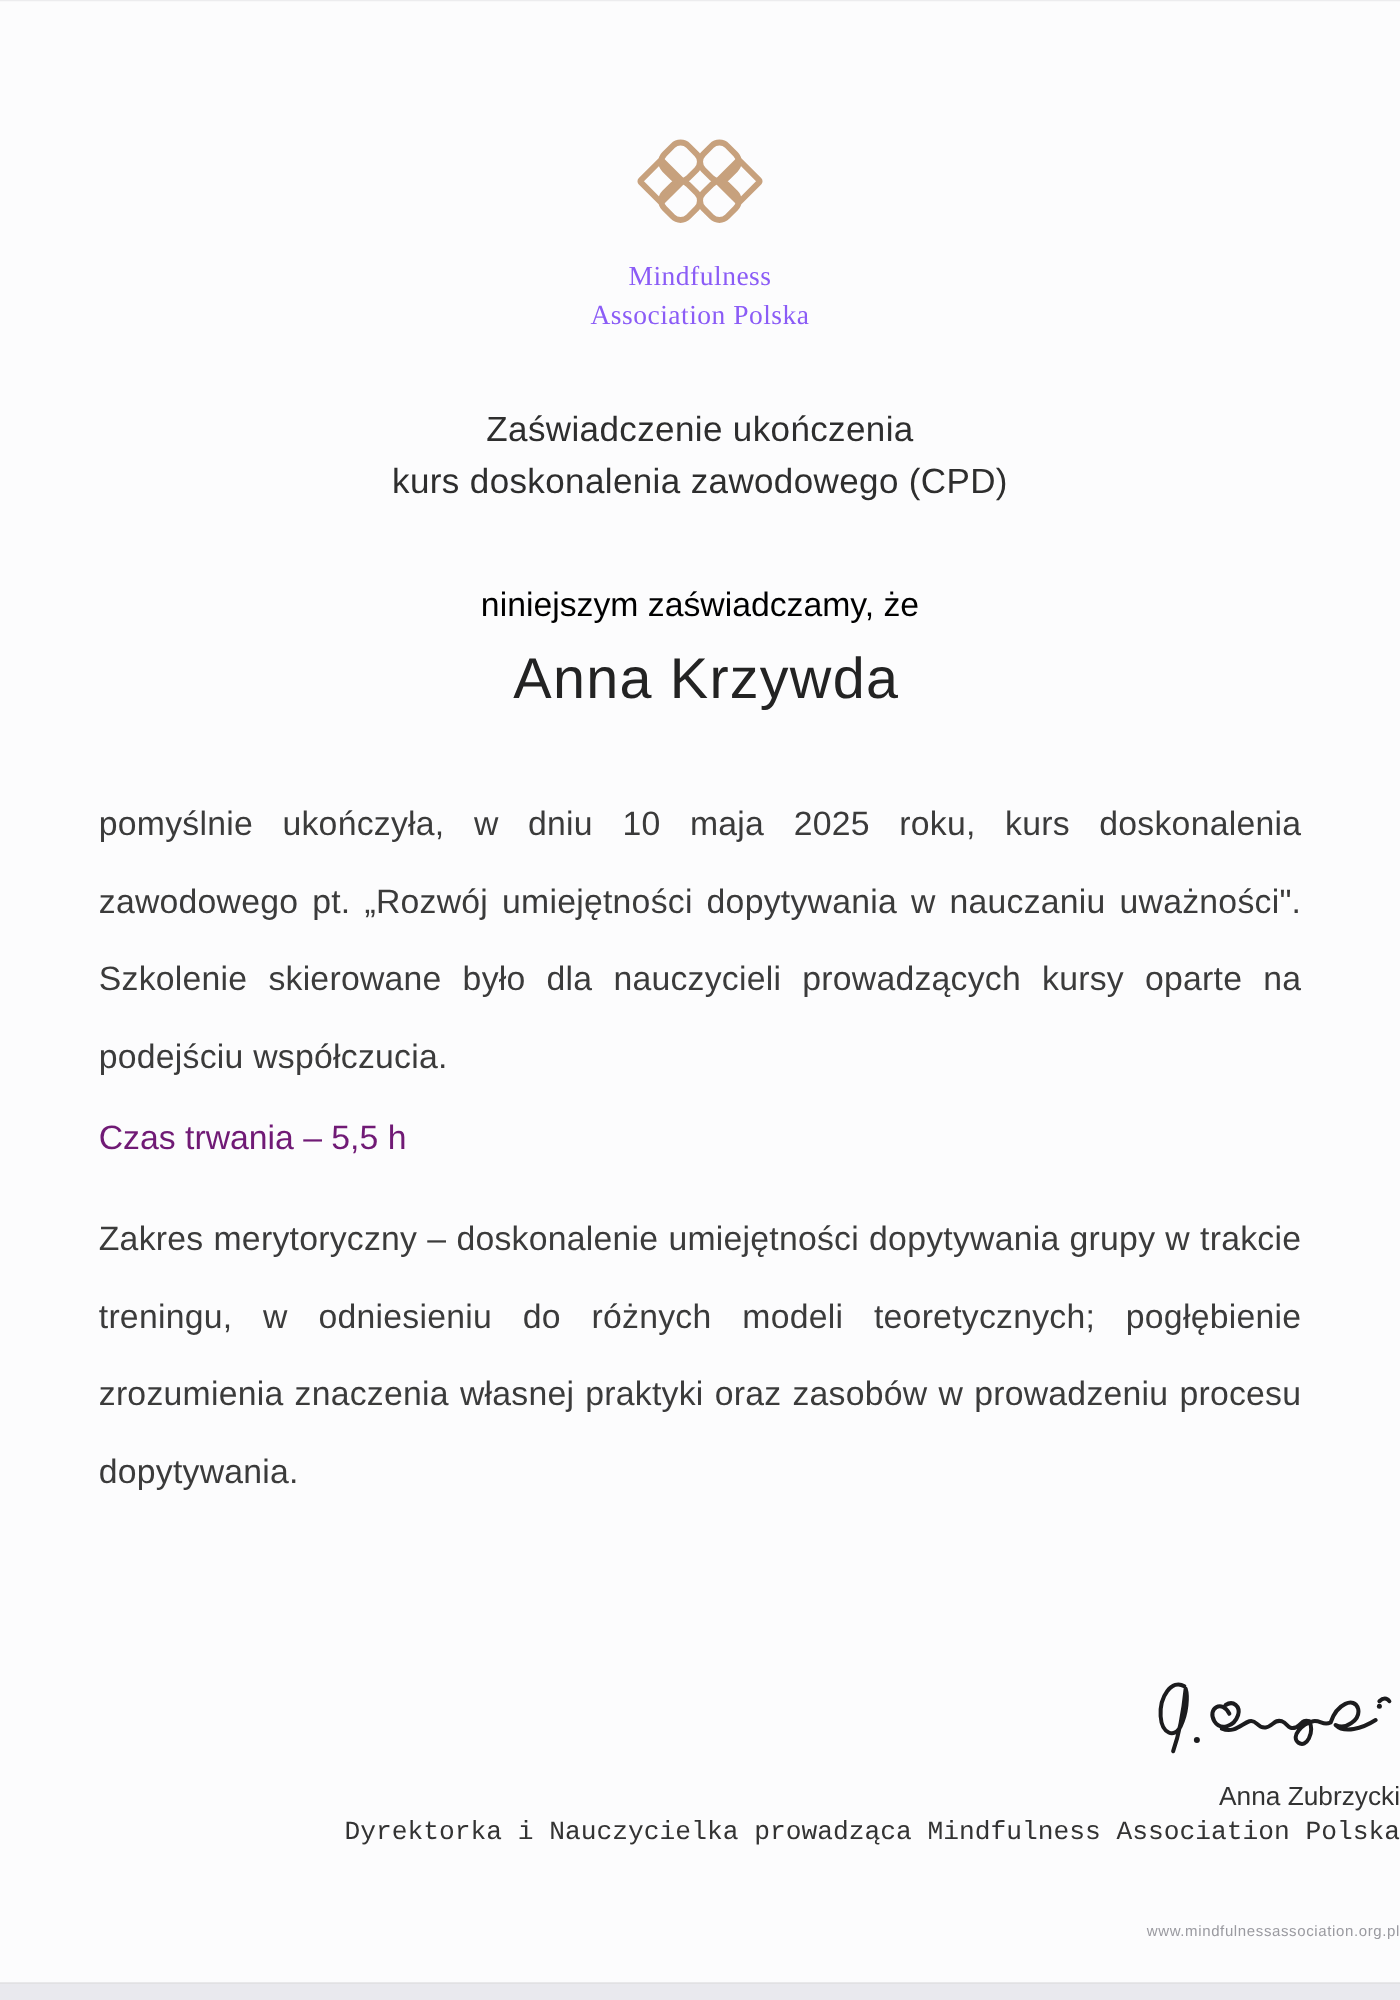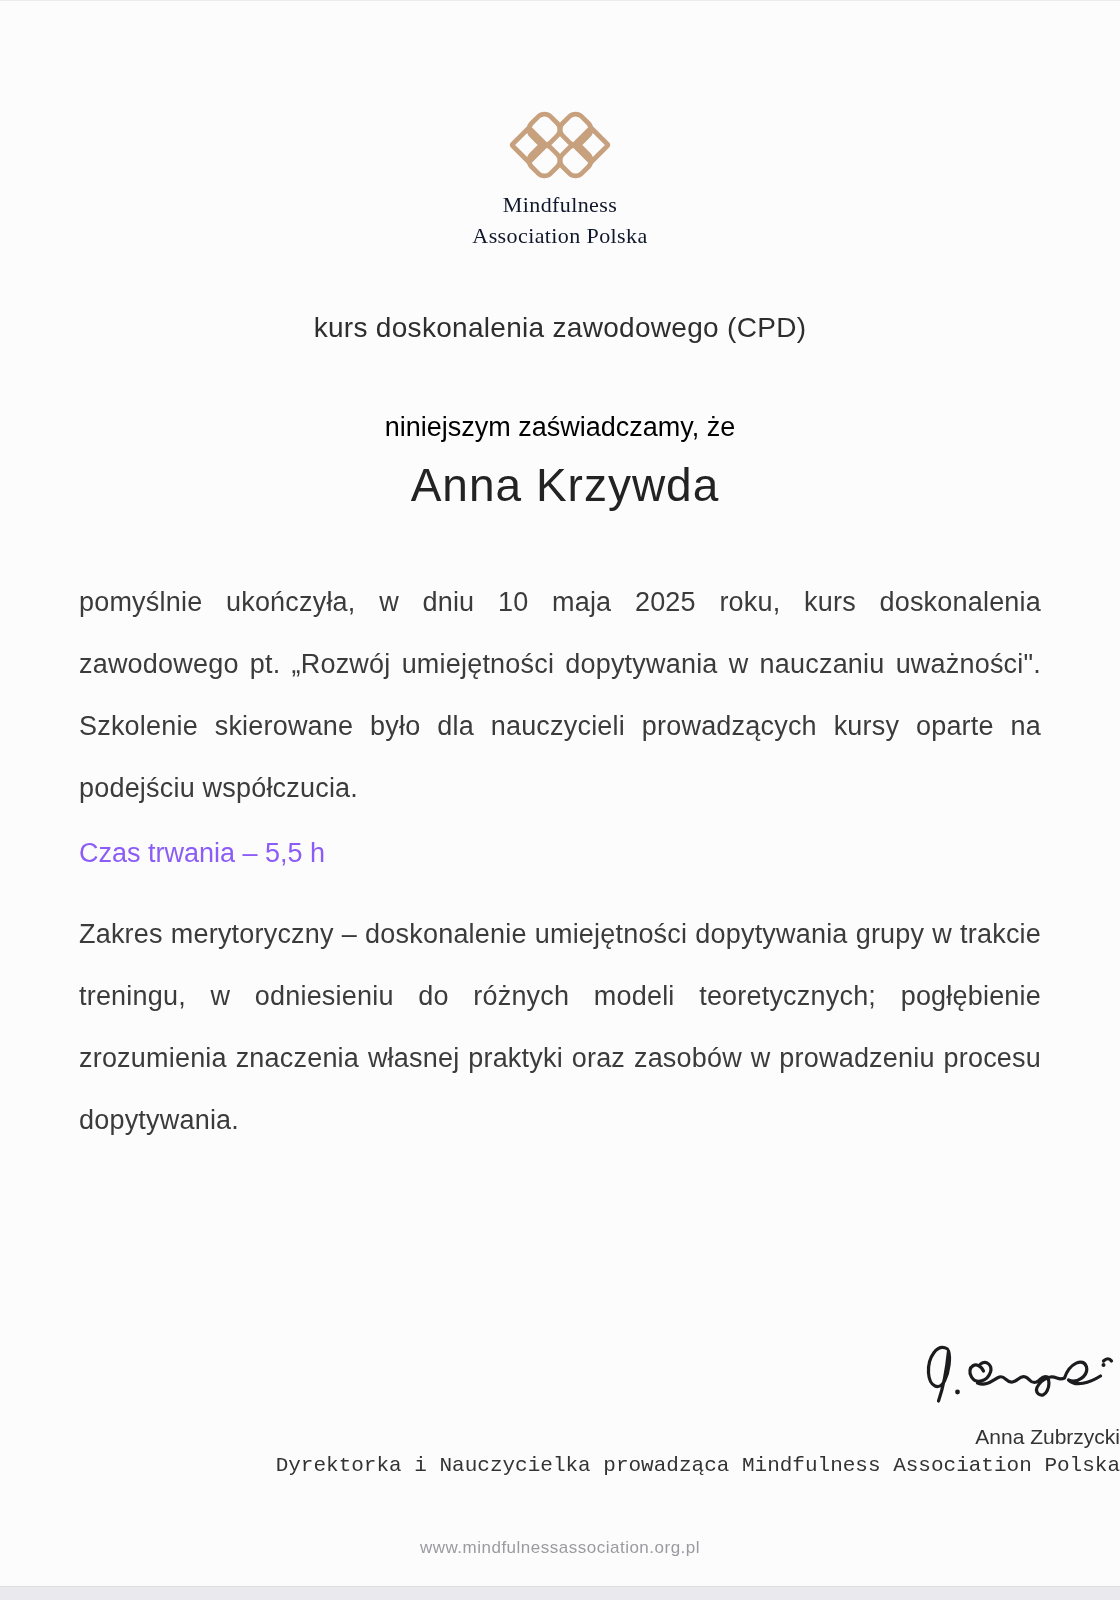--- a/index.html
+++ b/index.html
@@ -14,25 +14,25 @@
     overflow: hidden;
     font-family: "Liberation Sans", "DejaVu Sans", sans-serif;
     color: #3a3a3a;
   }
 
   
   .logo-block { padding-top: 100px; text-align: center; }
   .knot { display: block; margin: 0 auto; width: 108px; height: 88px; color: #c7a17d; }
   .knot * { fill: none; stroke: currentColor; stroke-width: 7; }
   .org-name {
-    margin-top: 0;
+    margin-top: 16px;
     font-family: "Liberation Serif", "DejaVu Serif", serif;
     font-size: 22px;
     line-height: 31px;
-    color: #0f172a;
+    color: #8b5cf6;
     letter-spacing: 0.4px;
   }
 
   
   .subtitle {
     margin-top: 56px;
     text-align: center;
     font-size: 28px;
     line-height: 41px;
     color: #2e2e2e;
@@ -68,38 +68,38 @@
   .body-block { width: 962px; margin: 60px auto 0; }
   .para {
     margin: 0;
     font-size: 27px;
     line-height: 62px;
     color: #3b3b3b;
     text-align: justify;
     text-align-last: left;
     letter-spacing: 0.2px;
   }
-  .duration { margin-top: 13px; font-size: 27px; line-height: 43px; color: #8b5cf6; }
+  .duration { margin-top: 13px; font-size: 27px; line-height: 43px; color: #701a75; }
   .scope { margin-top: 28px; }
 
   
   .sign-block { position: absolute; top: 1330px; left: 0; right: 0; text-align: right; }
   .signature-svg { width: 205px; height: 80px; }
   .signature-svg path { fill: none; stroke: #1c1c1e; stroke-width: 3.2; stroke-linecap: round; stroke-linejoin: round; }
   .signature-svg circle { fill: #1c1c1e; }
   .signer-name { margin-top: 8px; font-size: 21px; line-height: 27px; color: #333; }
   .signer-title { margin-top: 2px; font-size: 21px; line-height: 27px; color: #333; font-family: Liberation Mono, monospace; }
 
   
   .footer-url {
     position: absolute;
     top: 1537px;
     left: 0; right: 0;
-    text-align: center;
-    font-size: 17px;
+    text-align: right;
+    font-size: 12px;
     color: #9a9aa0;
     letter-spacing: 0.5px;
   }
   .bottom-strip {
     position: absolute;
     left: 0; right: 0; bottom: 0;
     height: 14px;
     background: #e9e9ee;
     border-top: 1px solid #dededf;
   }
@@ -118,20 +118,21 @@
       <rect x="16" y="47" width="36" height="36" rx="2" transform="rotate(45 34 65)"></rect>
       <rect x="108" y="47" width="36" height="36" rx="2" transform="rotate(45 126 65)"></rect>
     </svg>
     <div class="org-name">
       <div>Mindfulness</div>
       <div>Association Polska</div>
     </div>
   </div>
 
   <div class="subtitle">
+    <div>Zaświadczenie ukończenia</div>
     <div>kurs doskonalenia zawodowego (CPD)</div>
   </div>
 
 
   <div class="attest">niniejszym zaświadczamy, że</div>
 
   <div class="recipient">Anna Krzywda</div>
 
   <div class="body-block">
     <p class="para">pomyślnie ukończyła, w dniu 10 maja 2025 roku, kurs doskonalenia zawodowego pt. „Rozwój umiejętności dopytywania w nauczaniu uważności". Szkolenie skierowane było dla nauczycieli prowadzących kursy oparte na podejściu współczucia.</p>

